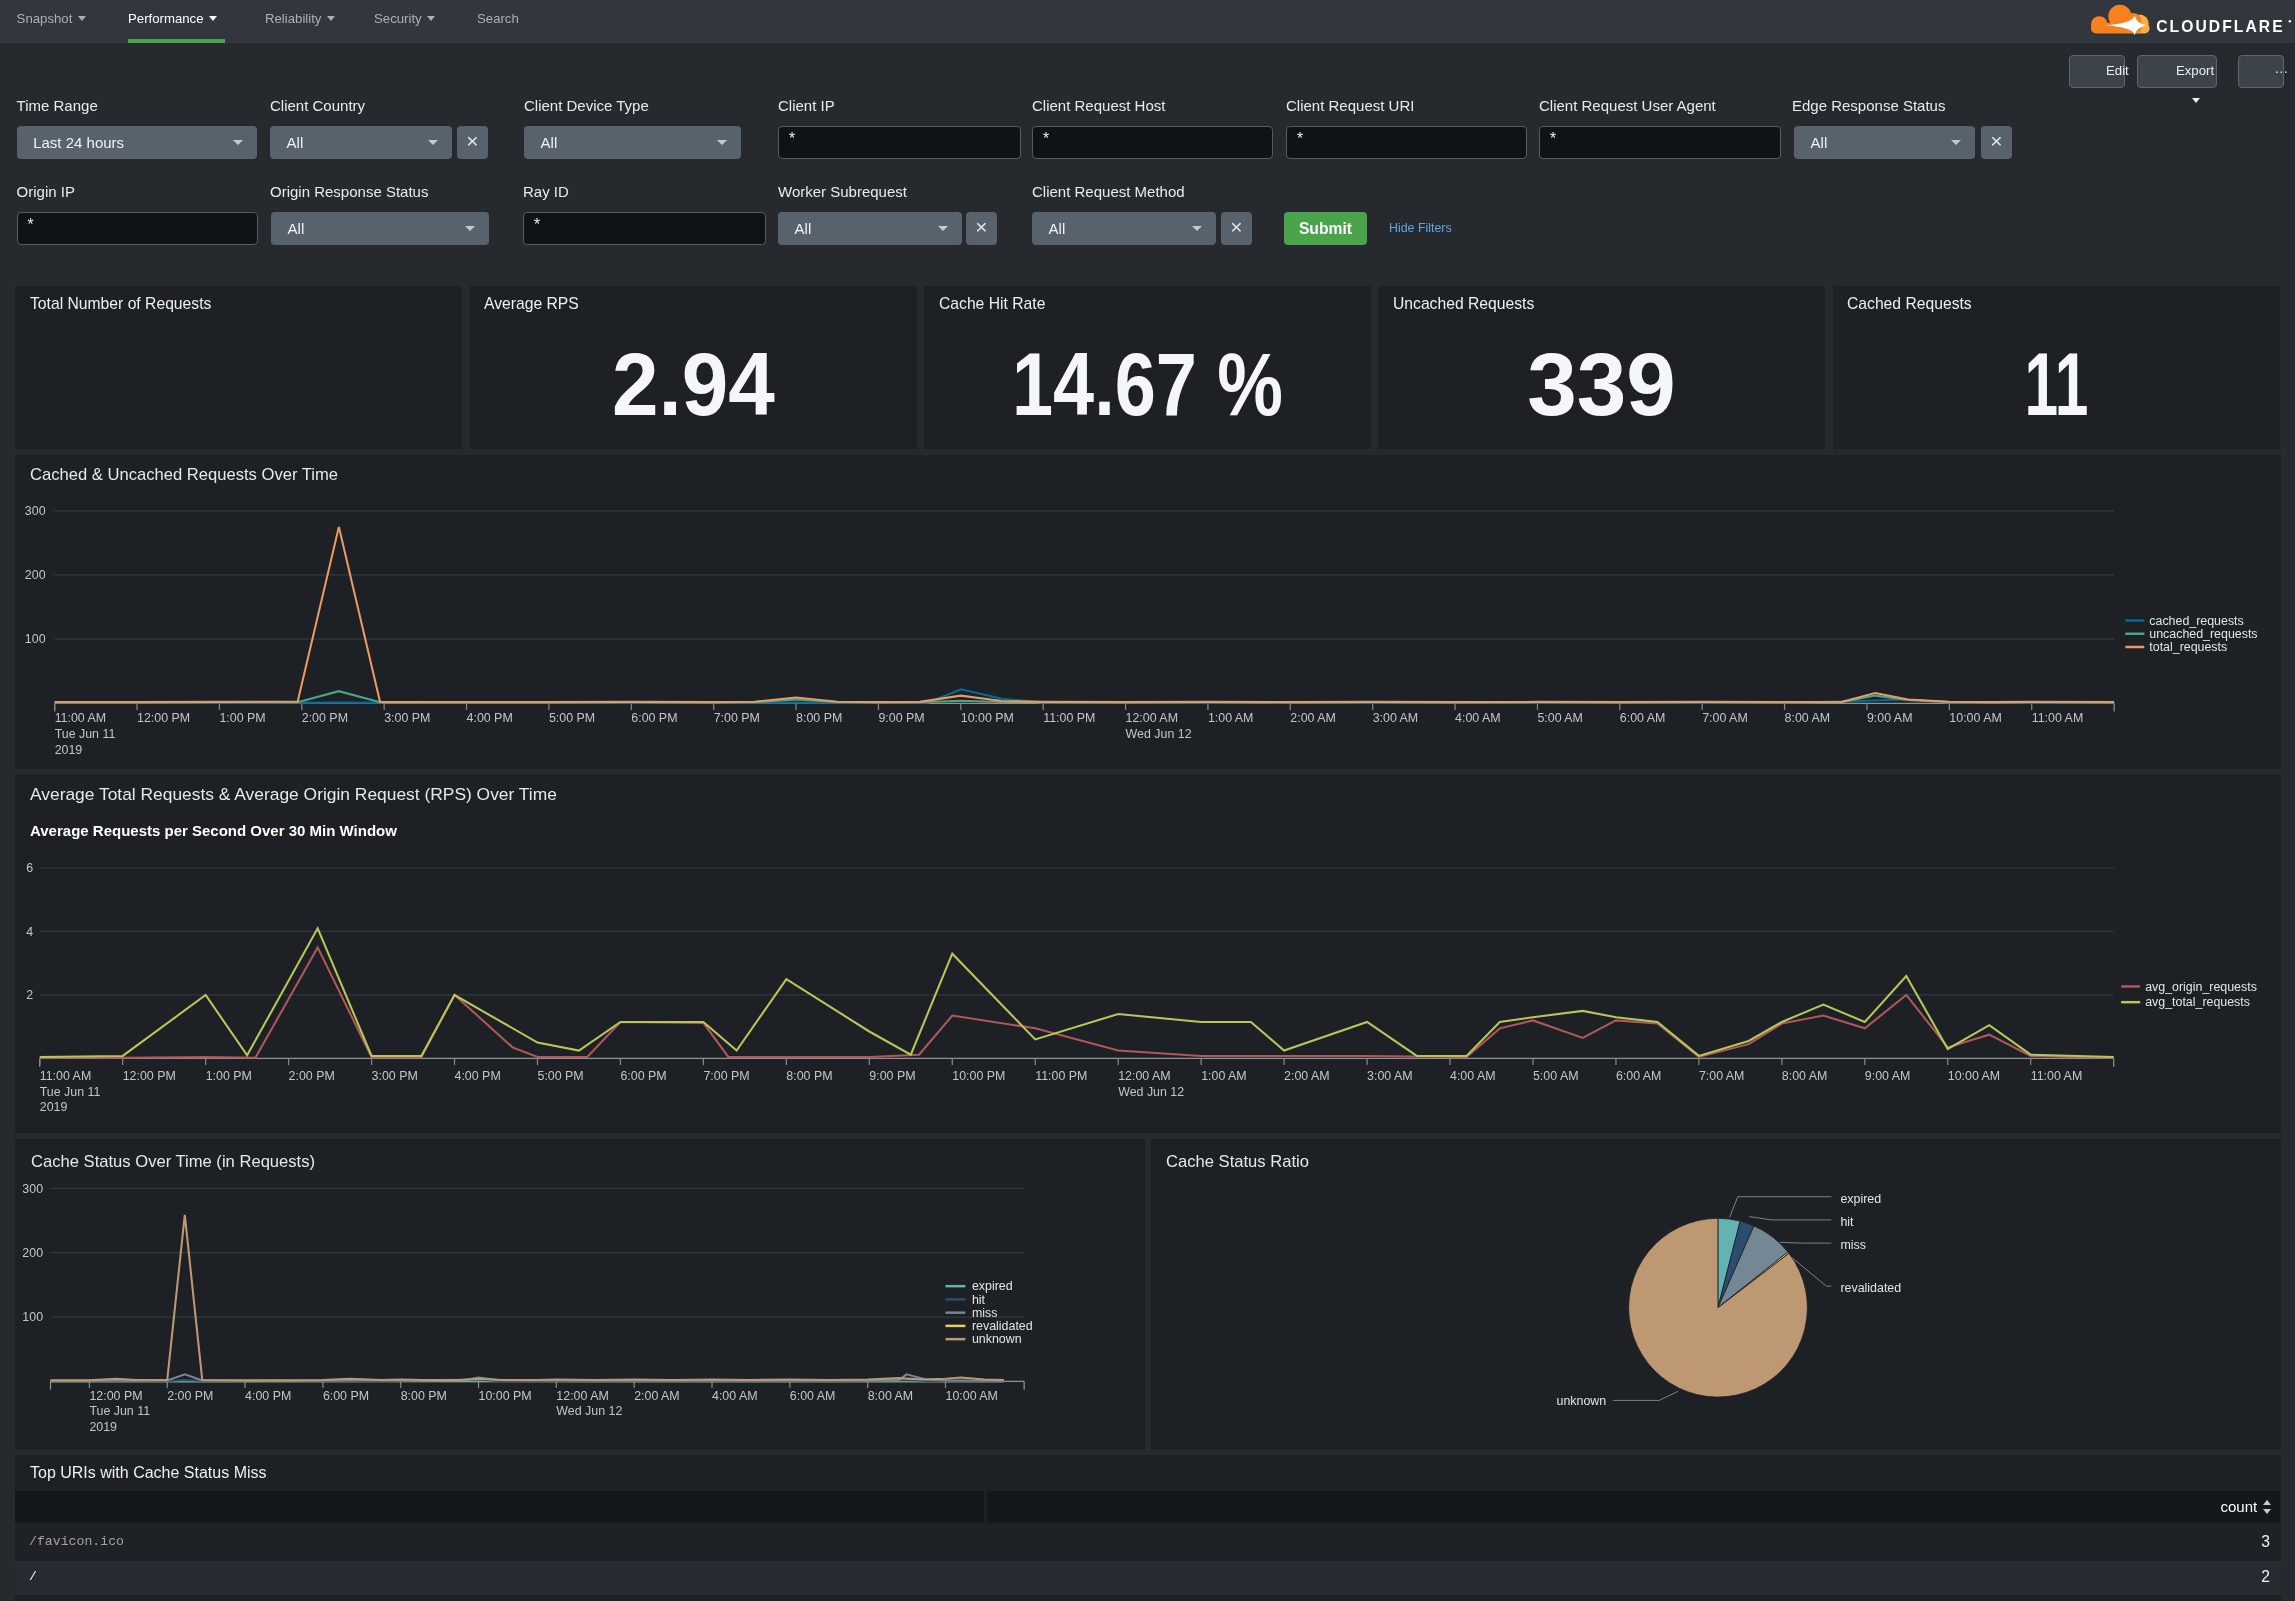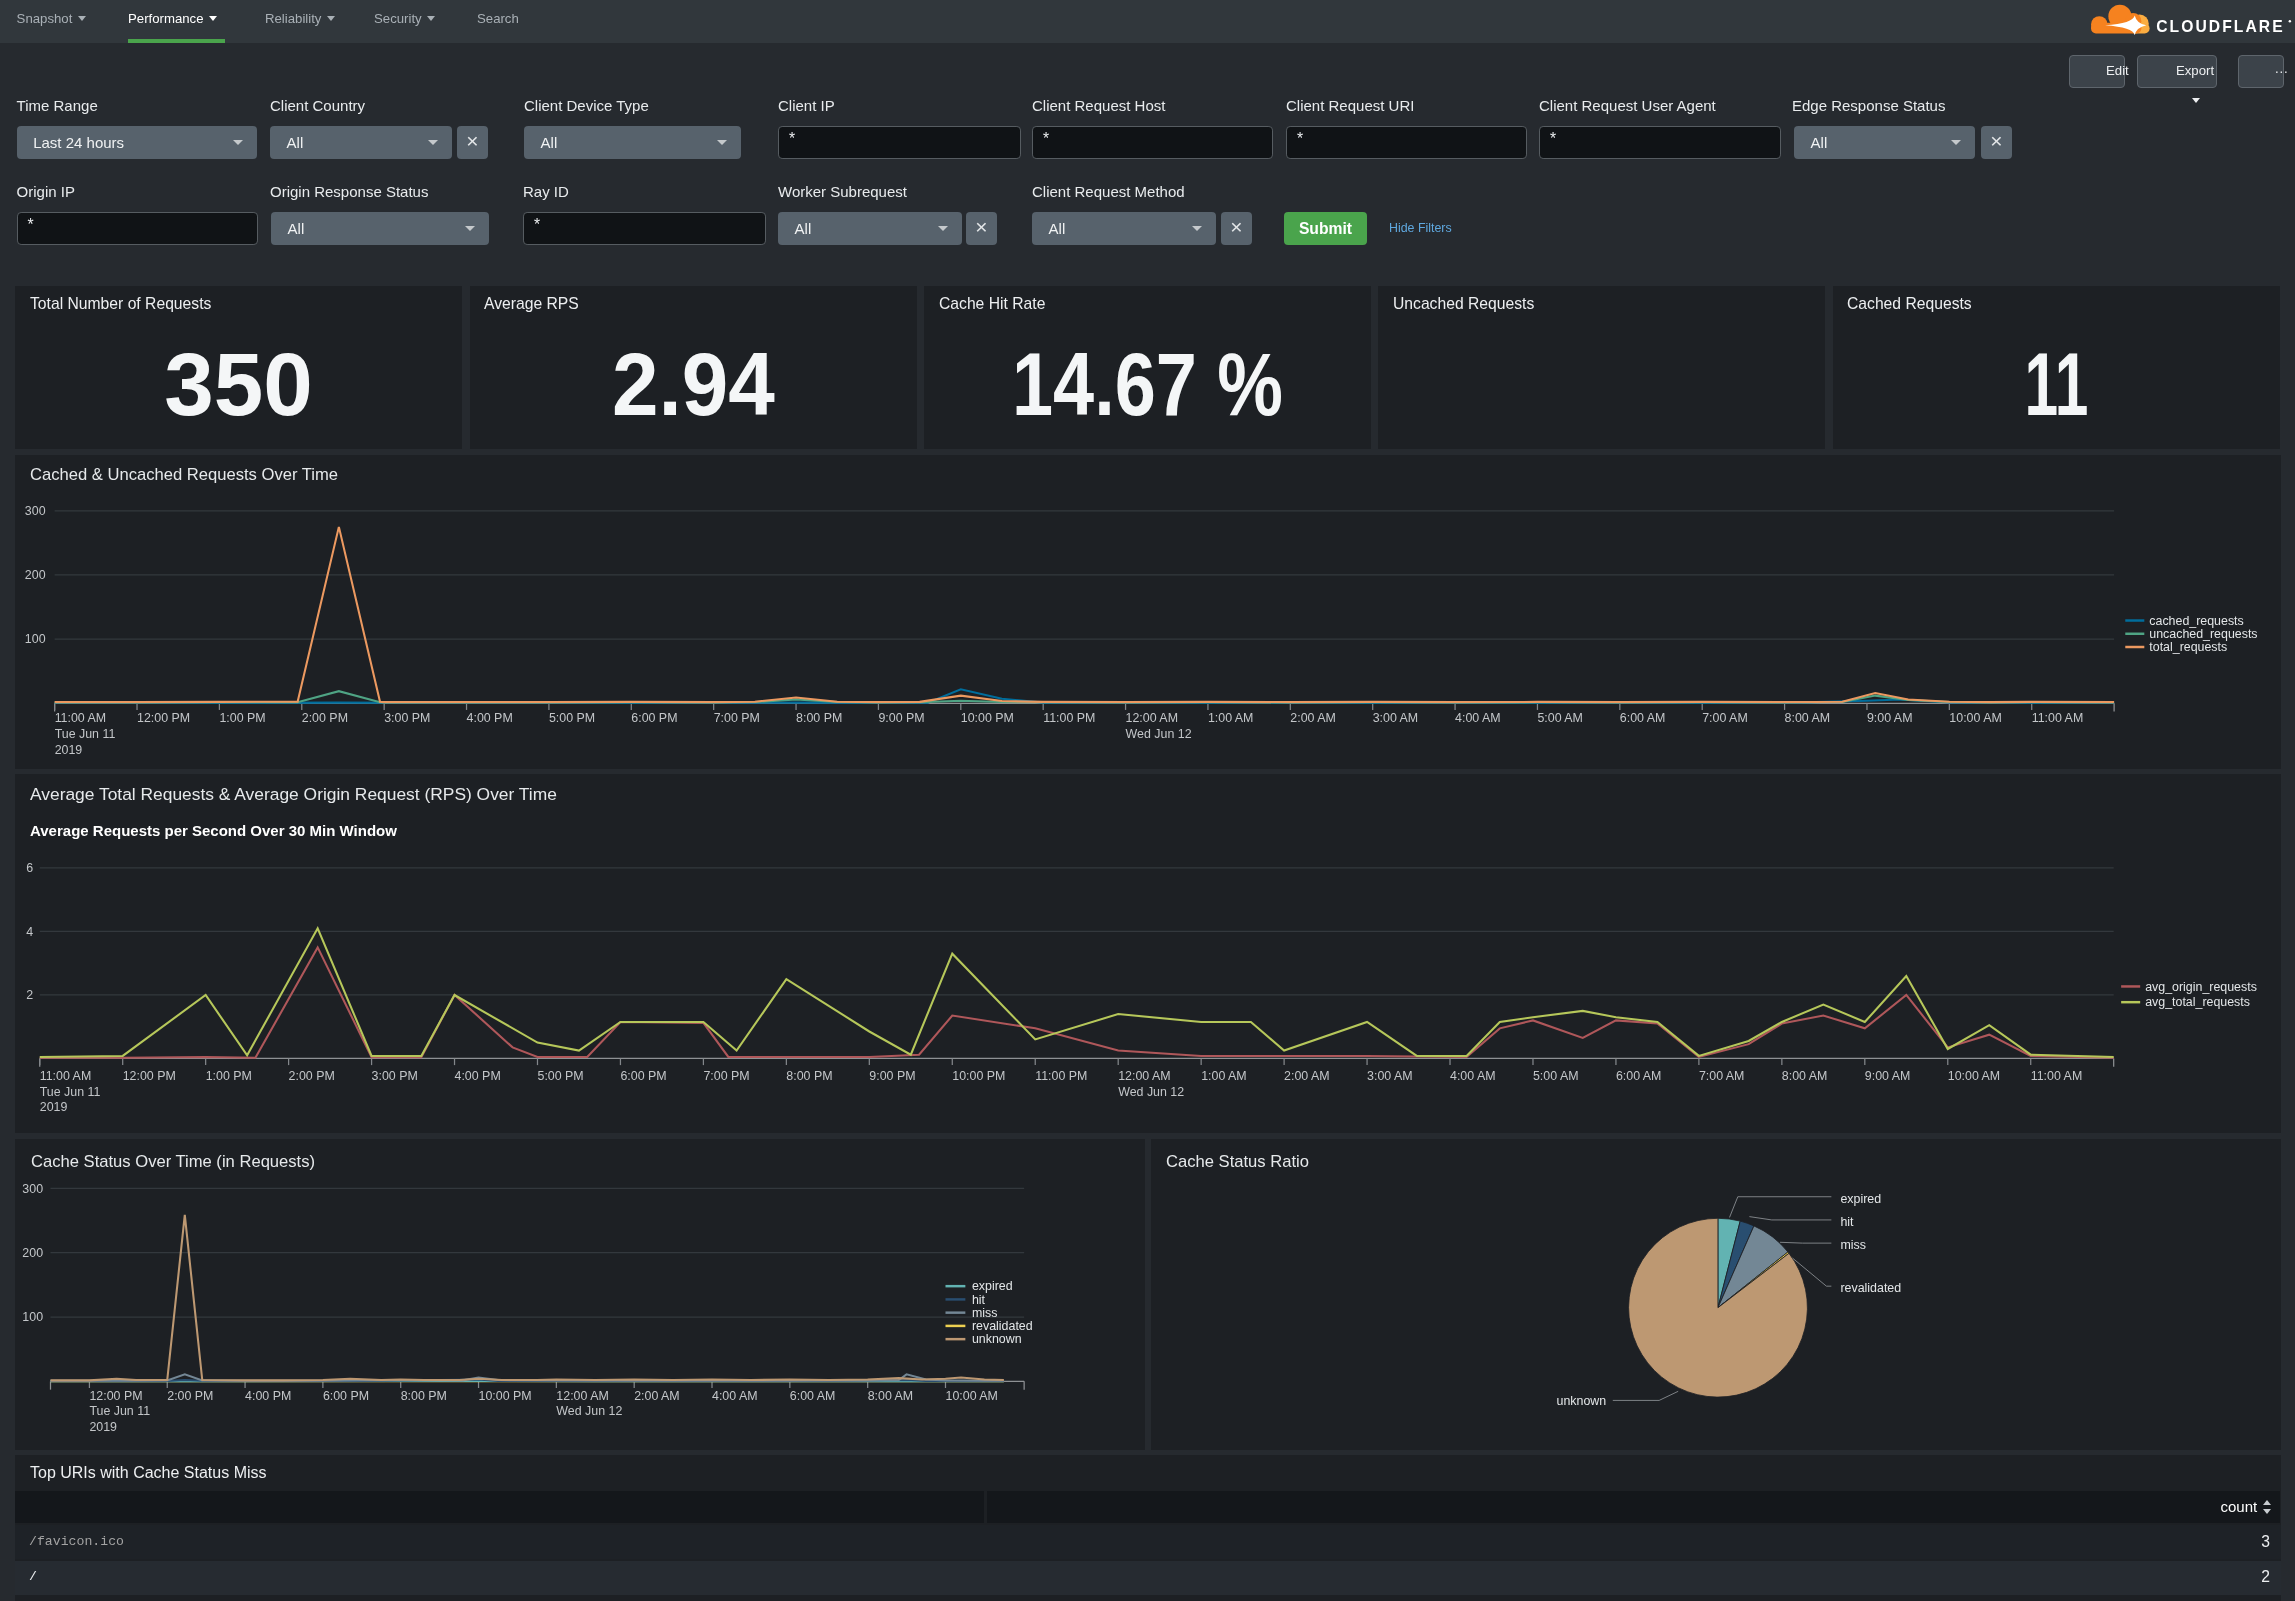--- a/index.html
+++ b/index.html
@@ -94,29 +94,29 @@
 <div class="flabel" style="left:1032px;top:183px">Client Request Method</div>
 <div class="select" style="left:1032px;top:212px;width:184px;height:33px">
       <span class="seltext">All</span>
       <span class="selcaret"></span>
     </div>
 <div class="xbtn" style="left:1221px;top:212px;width:31px;height:33px;line-height:30px">×</div>
 <div class="abs" style="left:1284px;top:212px;width:83px;height:33px;background:#4AA44C;border-radius:4.1px;color:#fff;font-size:15.7px;font-weight:bold;text-align:center;line-height:33px">Submit</div>
 <div class="abs" style="left:1389px;top:221px;color:#5FA8DF;font-size:12.4px">Hide Filters</div>
 <div class="panel" style="left:15px;top:286px;width:447px;height:163px"></div>
 <div class="kpi-t" style="left:30px;top:295px">Total Number of Requests</div>
-<div class="kpi-n" style="left:15px;top:340px;width:447px;transform:scaleX(1.0)">350</div>
 <div class="panel" style="left:470px;top:286px;width:447px;height:163px"></div>
 <div class="kpi-t" style="left:484px;top:295px">Average RPS</div>
 <div class="kpi-n" style="left:470px;top:340px;width:447px;transform:scaleX(0.94)">2.94</div>
 <div class="panel" style="left:924px;top:286px;width:447px;height:163px"></div>
 <div class="kpi-t" style="left:939px;top:295px">Cache Hit Rate</div>
 <div class="kpi-n" style="left:924px;top:340px;width:447px;transform:scaleX(0.83)">14.67 %</div>
 <div class="panel" style="left:1378px;top:286px;width:447px;height:163px"></div>
 <div class="kpi-t" style="left:1393px;top:295px">Uncached Requests</div>
+<div class="kpi-n" style="left:1378px;top:340px;width:447px;transform:scaleX(1.0)">339</div>
 <div class="panel" style="left:1833px;top:286px;width:447px;height:163px"></div>
 <div class="kpi-t" style="left:1847px;top:295px">Cached Requests</div>
 <div class="kpi-n" style="left:1833px;top:340px;width:447px;transform:scaleX(0.68)">11</div>
 <div class="panel" style="left:15px;top:455px;width:2266px;height:314px"></div>
 <div class="ptitle" style="left:30px;top:465px">Cached &amp; Uncached Requests Over Time</div>
 <svg class="abs" style="left:0;top:0" width="2295" height="1602" viewBox="0 0 2772 1934">
       <line x1="66.0" y1="771.5" x2="2553.5" y2="771.5" stroke="#33383D" stroke-width="1.5"></line>
       <text x="55" y="776.5" text-anchor="end" class="ax">100</text>
       <line x1="66.0" y1="694.0" x2="2553.5" y2="694.0" stroke="#33383D" stroke-width="1.5"></line>
       <text x="55" y="699.0" text-anchor="end" class="ax">200</text>

